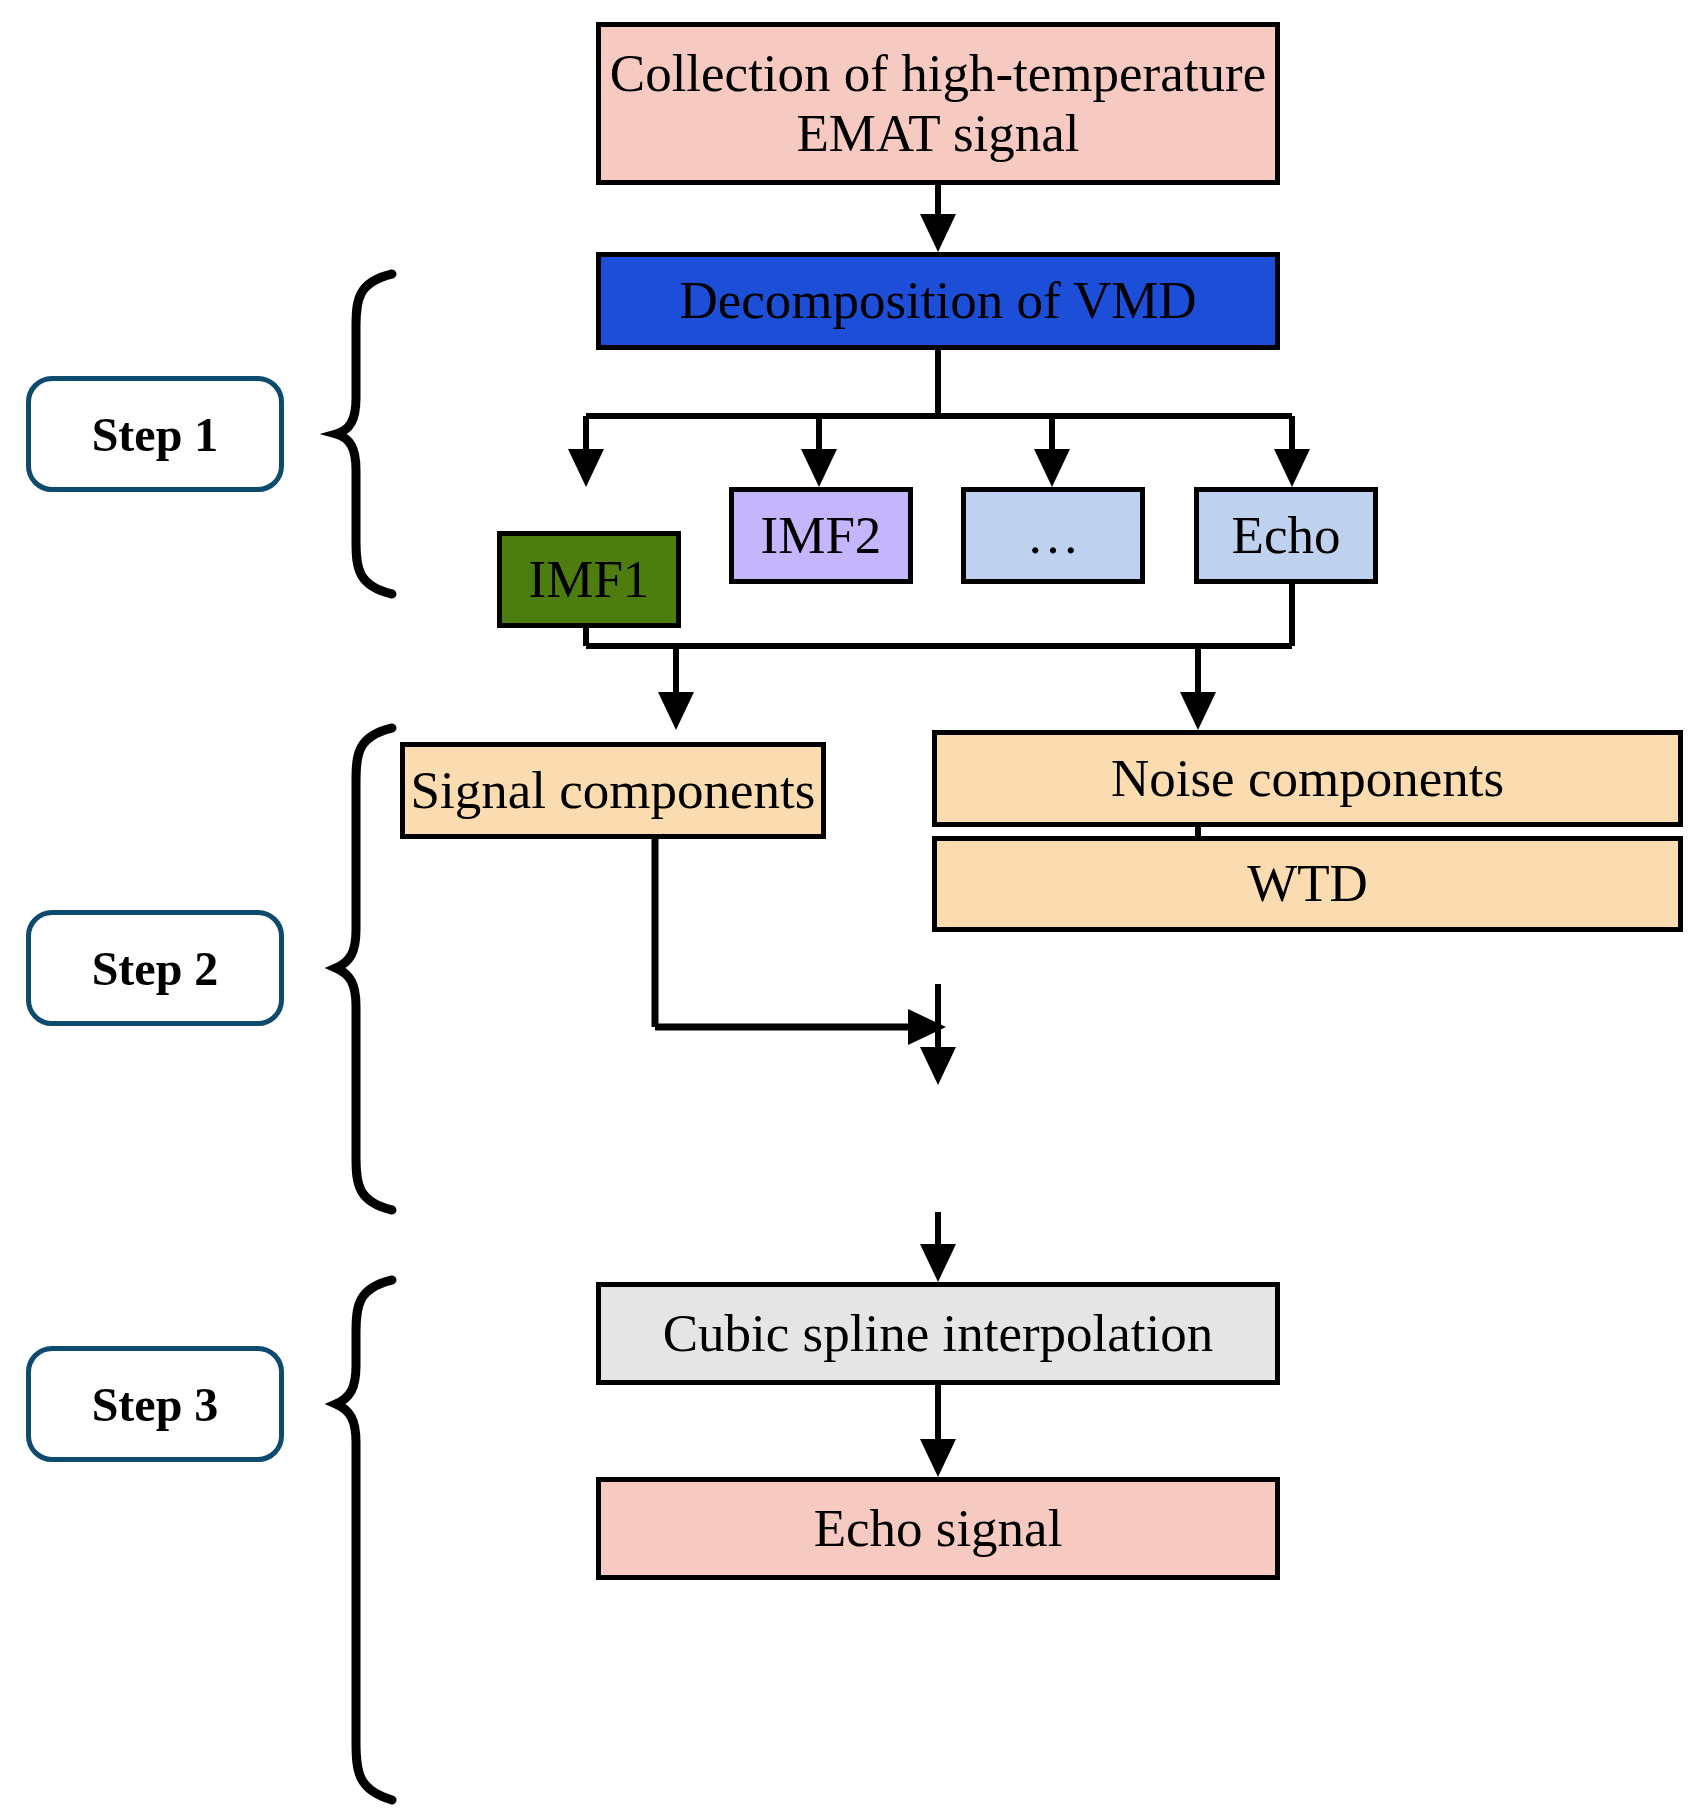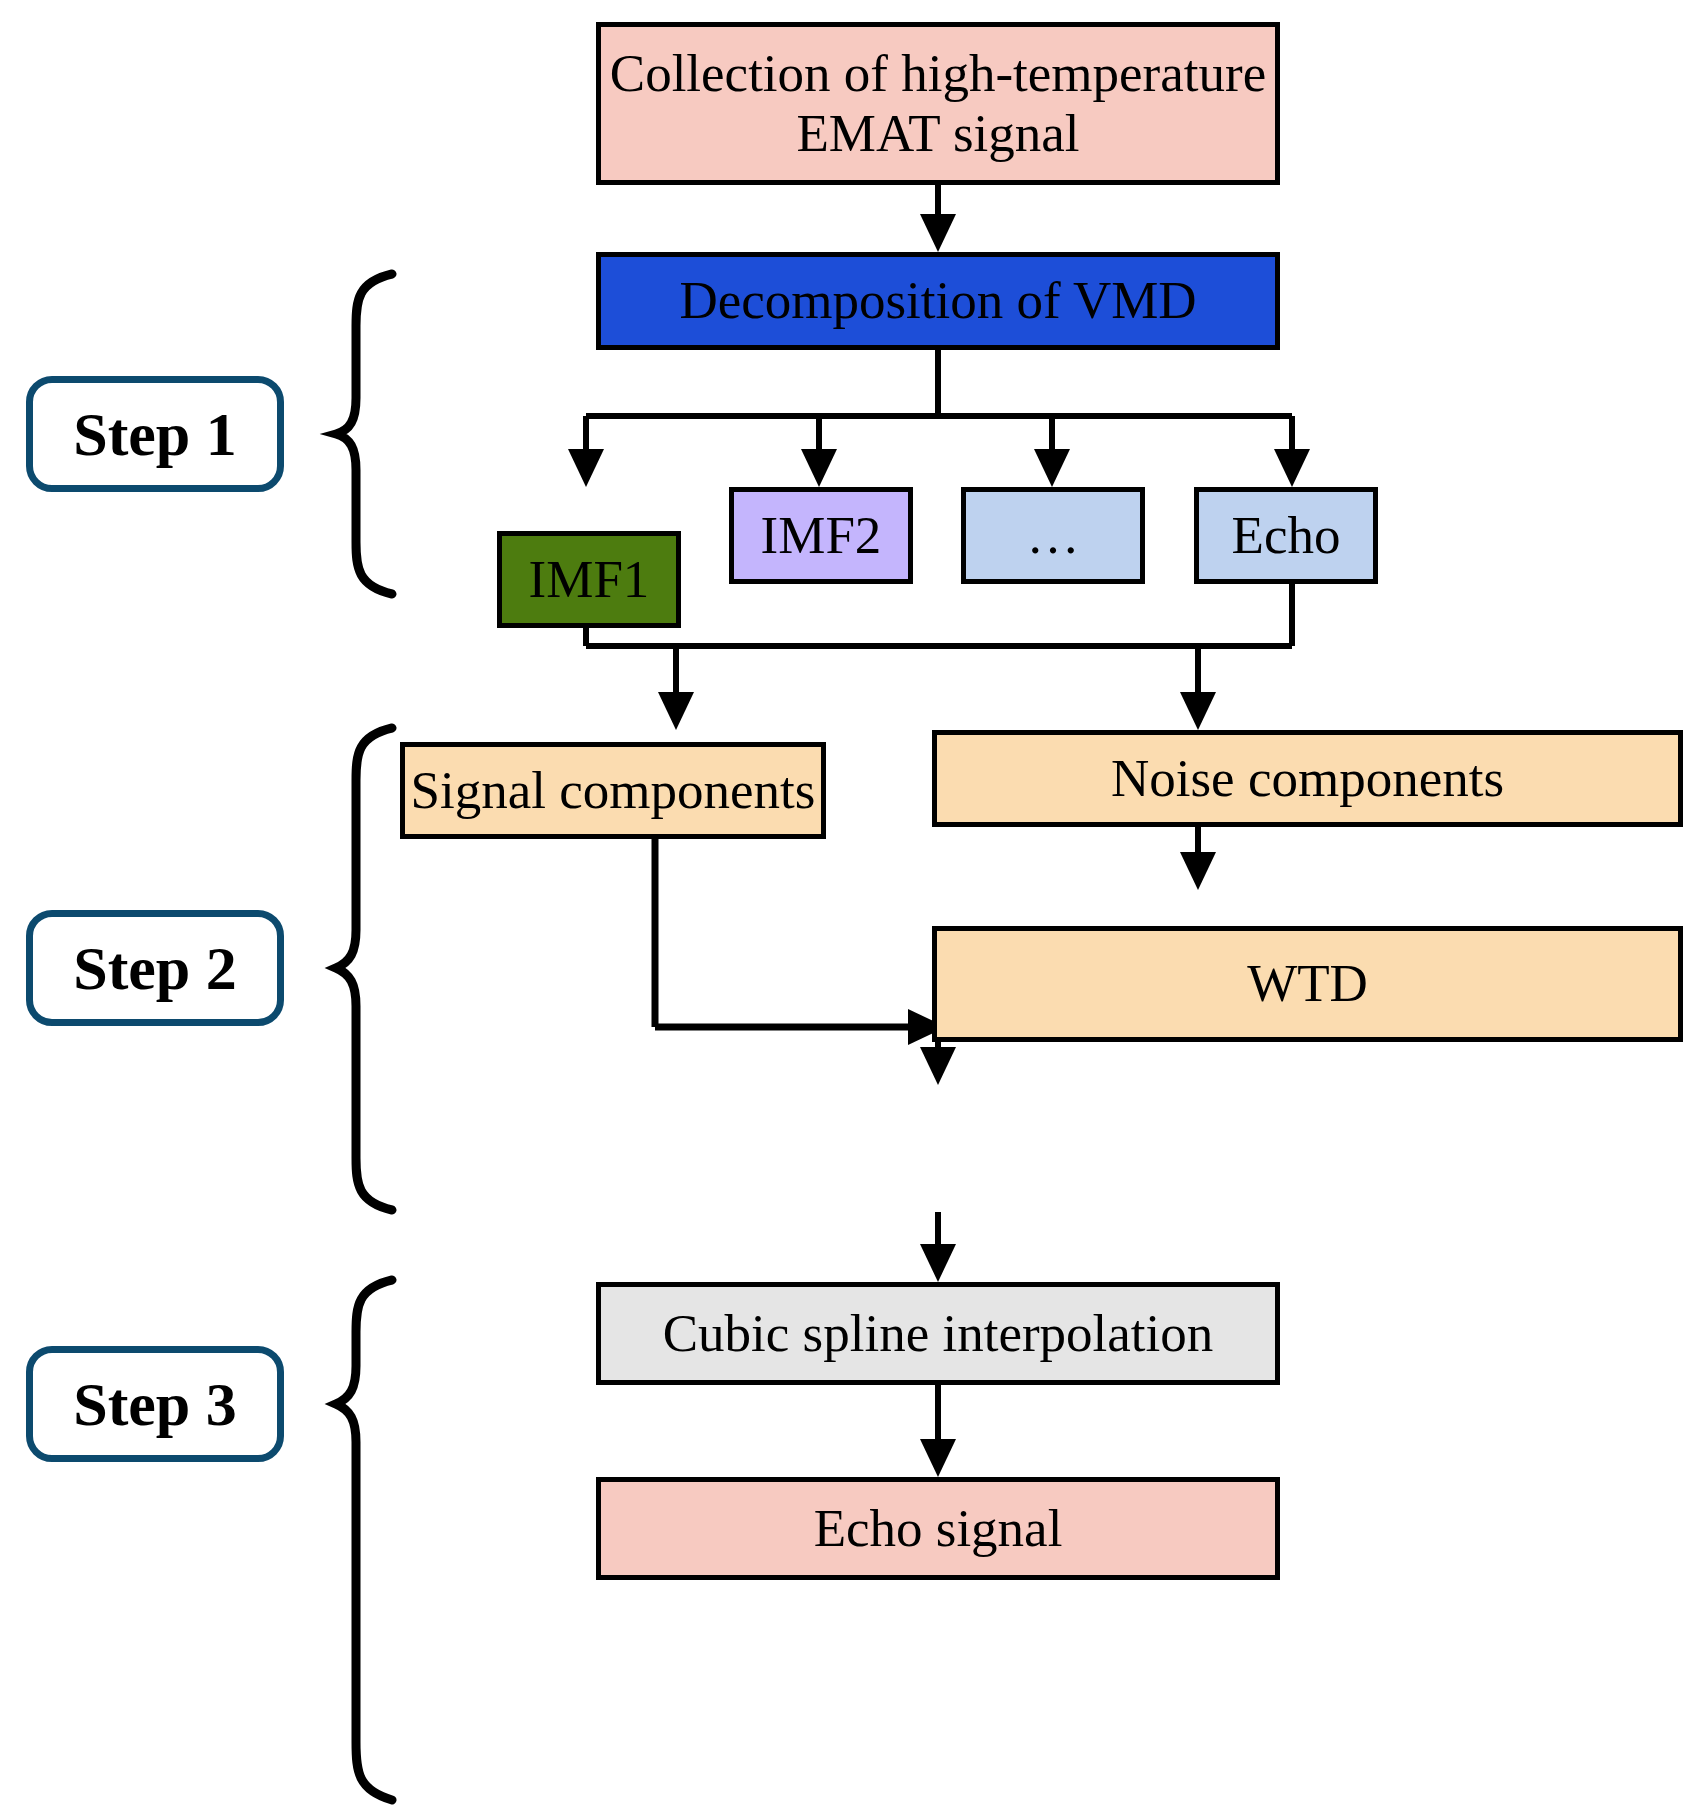--- a/index.html
+++ b/index.html
@@ -25,28 +25,28 @@
     text-align: center;
     color: #000000;
     font-size: 53px;
     line-height: 1.12;
     padding: 2px 5px;
     font-family: "Liberation Serif", "DejaVu Serif", serif;
   }
   .step-pill {
     position: absolute;
     box-sizing: border-box;
-    border: 7px solid #0c4a6e;
+    border: 5px solid #0c4a6e;
     border-radius: 26px;
     background: #ffffff;
     display: flex;
     align-items: center;
     justify-content: center;
     font-weight: bold;
-    font-size: 62px;
+    font-size: 48px;
     color: #000000;
     font-family: "Liberation Serif", "DejaVu Serif", serif;
   }
   #wires, #braces {
     position: absolute;
     left: 0;
     top: 0;
     width: 1702px;
     height: 1808px;
     pointer-events: none;
@@ -161,21 +161,21 @@
   </div>
 
   <div class="node" style="left:400px; top:730px; width:426px; height:97px; background:#fbdcb0;margin-top:12px;">
     <span>Signal components</span>
   </div>
 
   <div class="node" style="left:932px; top:730px; width:751px; height:97px; background:#fbdcb0;">
     <span>Noise components</span>
   </div>
 
-  <div class="node" style="left:932px; top:926px; width:751px; height:116px; background:#fbdcb0;">
+  <div class="node" style="left:932px; top:836px; width:751px; height:96px; background:#fbdcb0;">
     <span>WTD</span>
   </div>
 
 
   <div class="node" style="left:596px; top:1282px; width:684px; height:103px; background:#e5e5e5;">
     <span>Cubic spline interpolation</span>
   </div>
 
   <div class="node" style="left:596px; top:1477px; width:684px; height:103px; background:#f7cac1;">
     <span>Echo signal</span>

